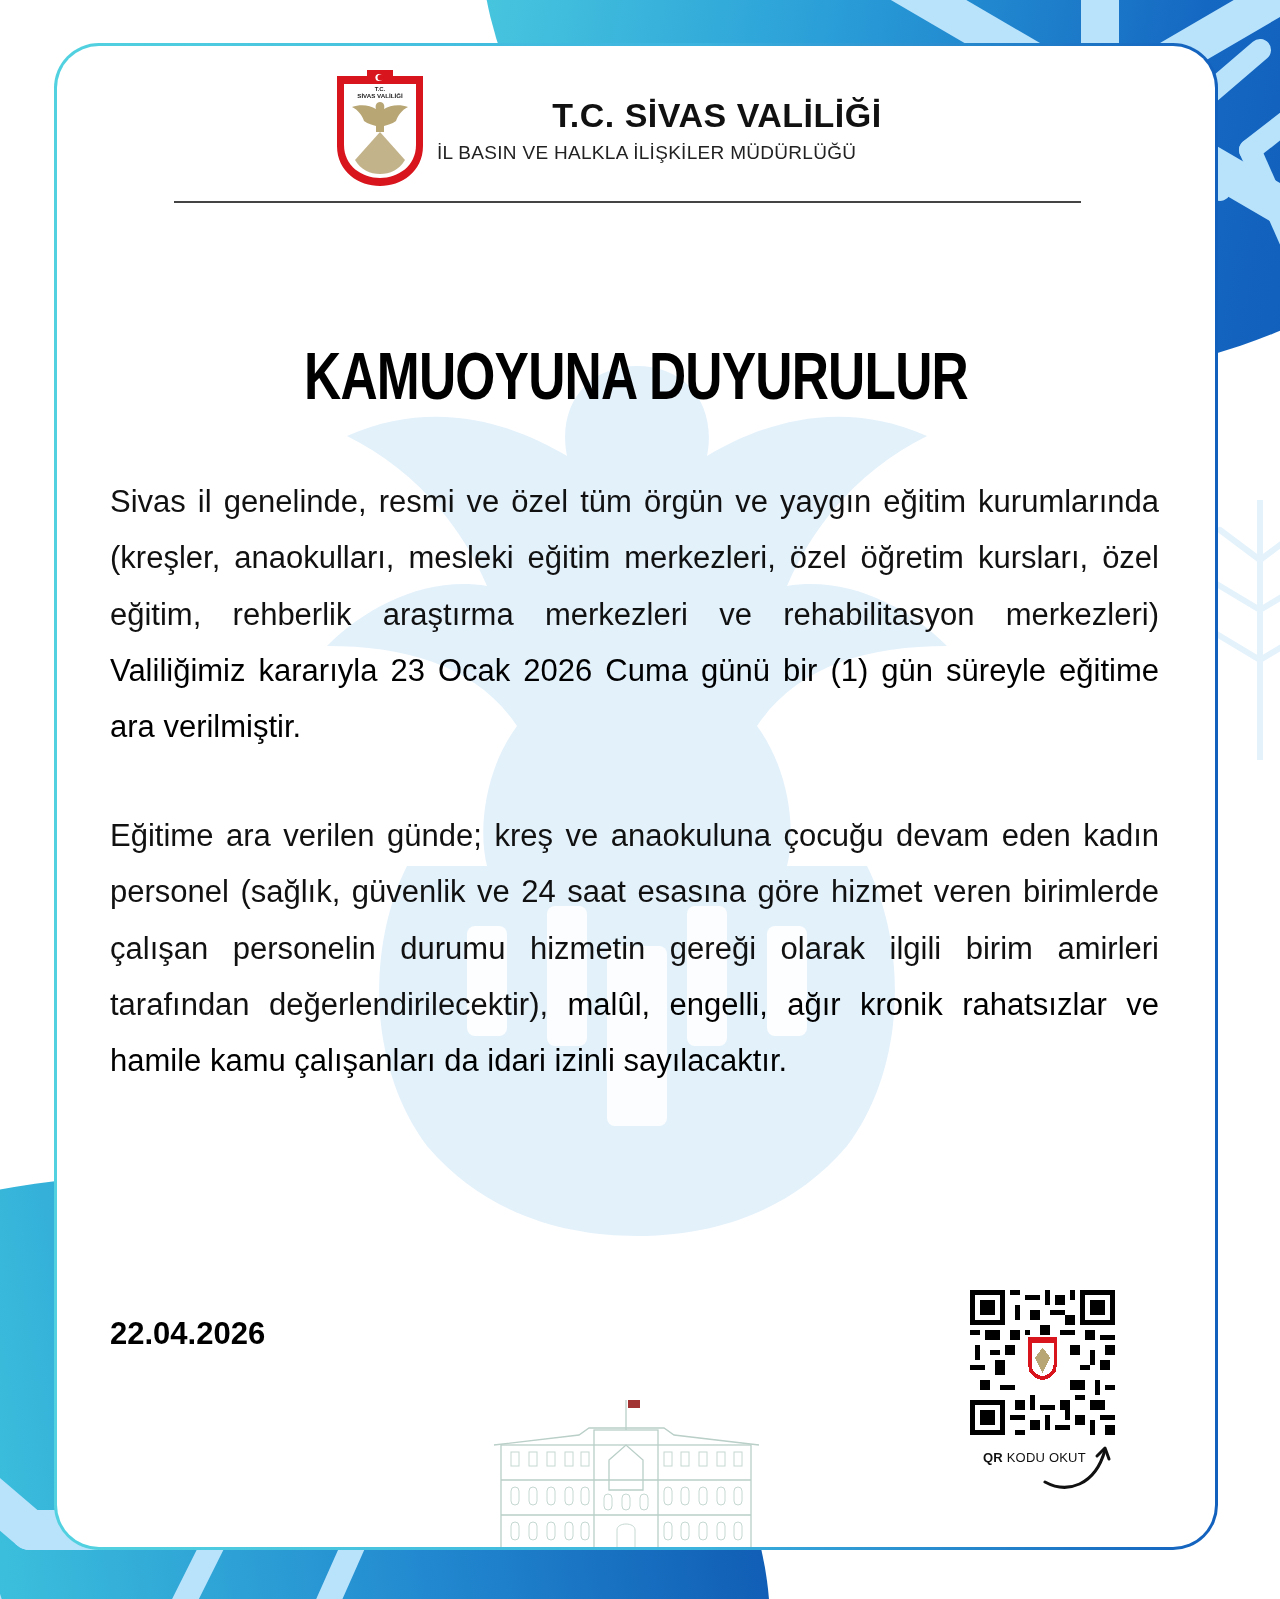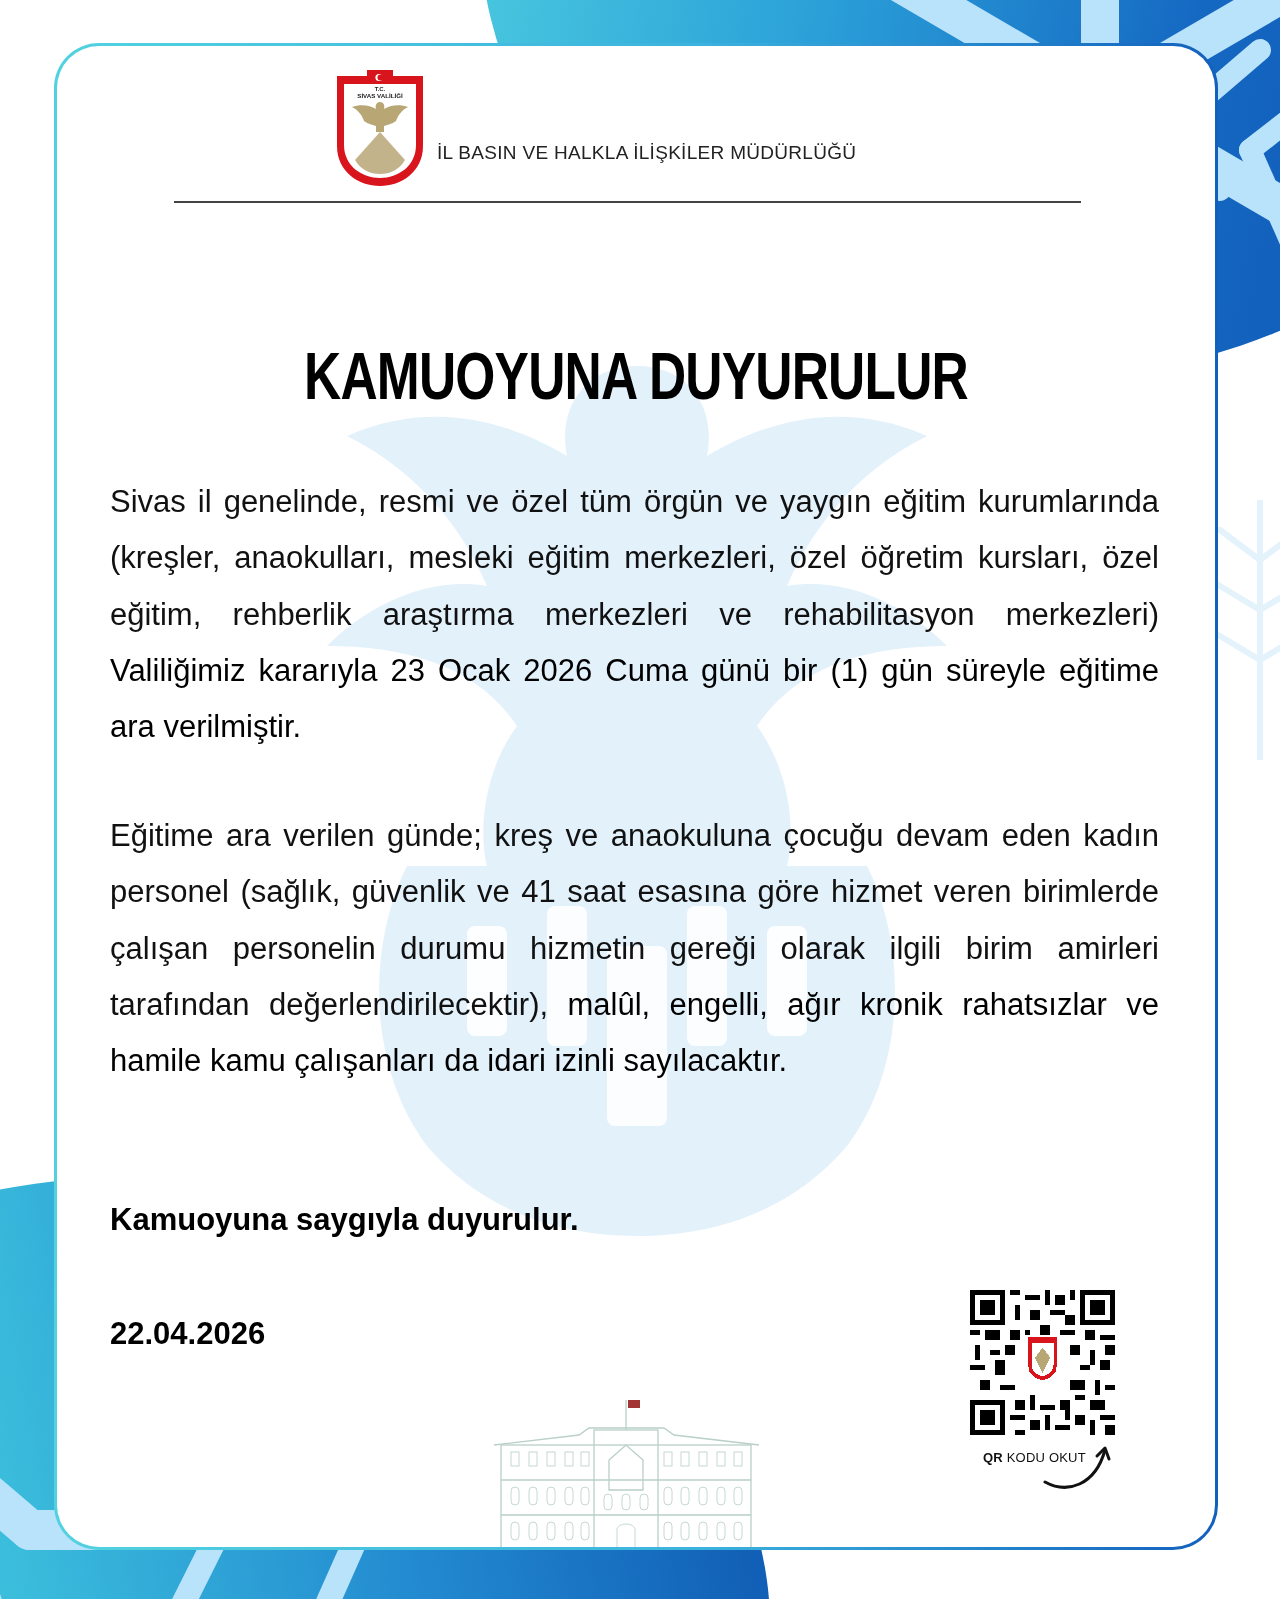--- a/index.html
+++ b/index.html
@@ -150,30 +150,30 @@
     <circle cx="44" cy="9.5" r="3.6" fill="#ffffff"></circle>
     <circle cx="45.4" cy="9.5" r="2.9" fill="#d8141c"></circle>
     <text x="45" y="23" font-size="6" text-anchor="middle" font-family="Liberation Sans, sans-serif" font-weight="bold" fill="#222">T.C.</text>
     <text x="45" y="30" font-size="6.2" text-anchor="middle" font-family="Liberation Sans, sans-serif" font-weight="bold" fill="#222">SİVAS VALİLİĞİ</text>
     <g fill="#b8a675">
       <path d="M45 34 C41 34 40 38 41 41 C35 37 25 36 17 39 C23 42 27 47 29 53 C33 56 38 57 41 58 L41 64 L49 64 L49 58 C52 57 57 56 61 53 C63 47 67 42 73 39 C65 36 55 37 49 41 C50 38 49 34 45 34 Z"></path>
       <path d="M45 64 L70 92 C64 102 55 106 45 106 C35 106 26 102 20 92 Z" opacity="0.85"></path>
     </g>
   </svg>
 
+  <div class="org-title">T.C. SİVAS VALİLİĞİ</div>
   <div class="org-subtitle">İL BASIN VE HALKLA İLİŞKİLER MÜDÜRLÜĞÜ</div>
   <div class="header-rule"></div>
 
   <div class="main-heading">KAMUOYUNA DUYURULUR</div>
 
   <div class="para p1"><span>Sivas il genelinde, resmi ve özel tüm örgün ve yaygın eğitim kurumlarında (kreşler, anaokulları, mesleki eğitim merkezleri, özel öğretim kursları, özel eğitim, rehberlik araştırma merkezleri ve rehabilitasyon merkezleri) </span><b>Valiliğimiz kararıyla 23 Ocak 2026 Cuma günü bir (1) gün süreyle eğitime ara verilmiştir.</b></div>
 
-  <div class="para p2"><span>Eğitime ara verilen günde; kreş ve anaokuluna çocuğu devam eden kadın personel (sağlık, güvenlik ve 41 saat esasına göre hizmet veren birimlerde çalışan personelin durumu hizmetin gereği olarak ilgili birim amirleri tarafından değerlendirilecektir), </span><b>malûl, engelli, ağır kronik rahatsızlar ve hamile kamu çalışanları da idari izinli sayılacaktır.</b></div>
-
-  <div class="closing">Kamuoyuna saygıyla duyurulur.</div>
+  <div class="para p2"><span>Eğitime ara verilen günde; kreş ve anaokuluna çocuğu devam eden kadın personel (sağlık, güvenlik ve 24 saat esasına göre hizmet veren birimlerde çalışan personelin durumu hizmetin gereği olarak ilgili birim amirleri tarafından değerlendirilecektir), </span><b>malûl, engelli, ağır kronik rahatsızlar ve hamile kamu çalışanları da idari izinli sayılacaktır.</b></div>
+
   <div class="date">22.04.2026</div>
 
   <svg class="building" viewBox="0 0 275 160">
     <g stroke="#b9cfc8" stroke-width="1.3" fill="none">
       <line x1="137" y1="10" x2="137" y2="40"></line>
       <polyline points="5,55 90,45 100,38 175,38 185,45 270,55"></polyline>
       <rect x="12" y="55" width="250" height="105"></rect>
       <rect x="105" y="40" width="64" height="120"></rect>
       <path d="M120 70 L137 55 L154 70 L154 100 L120 100 Z"></path>
       <line x1="12" y1="90" x2="262" y2="90"></line>

